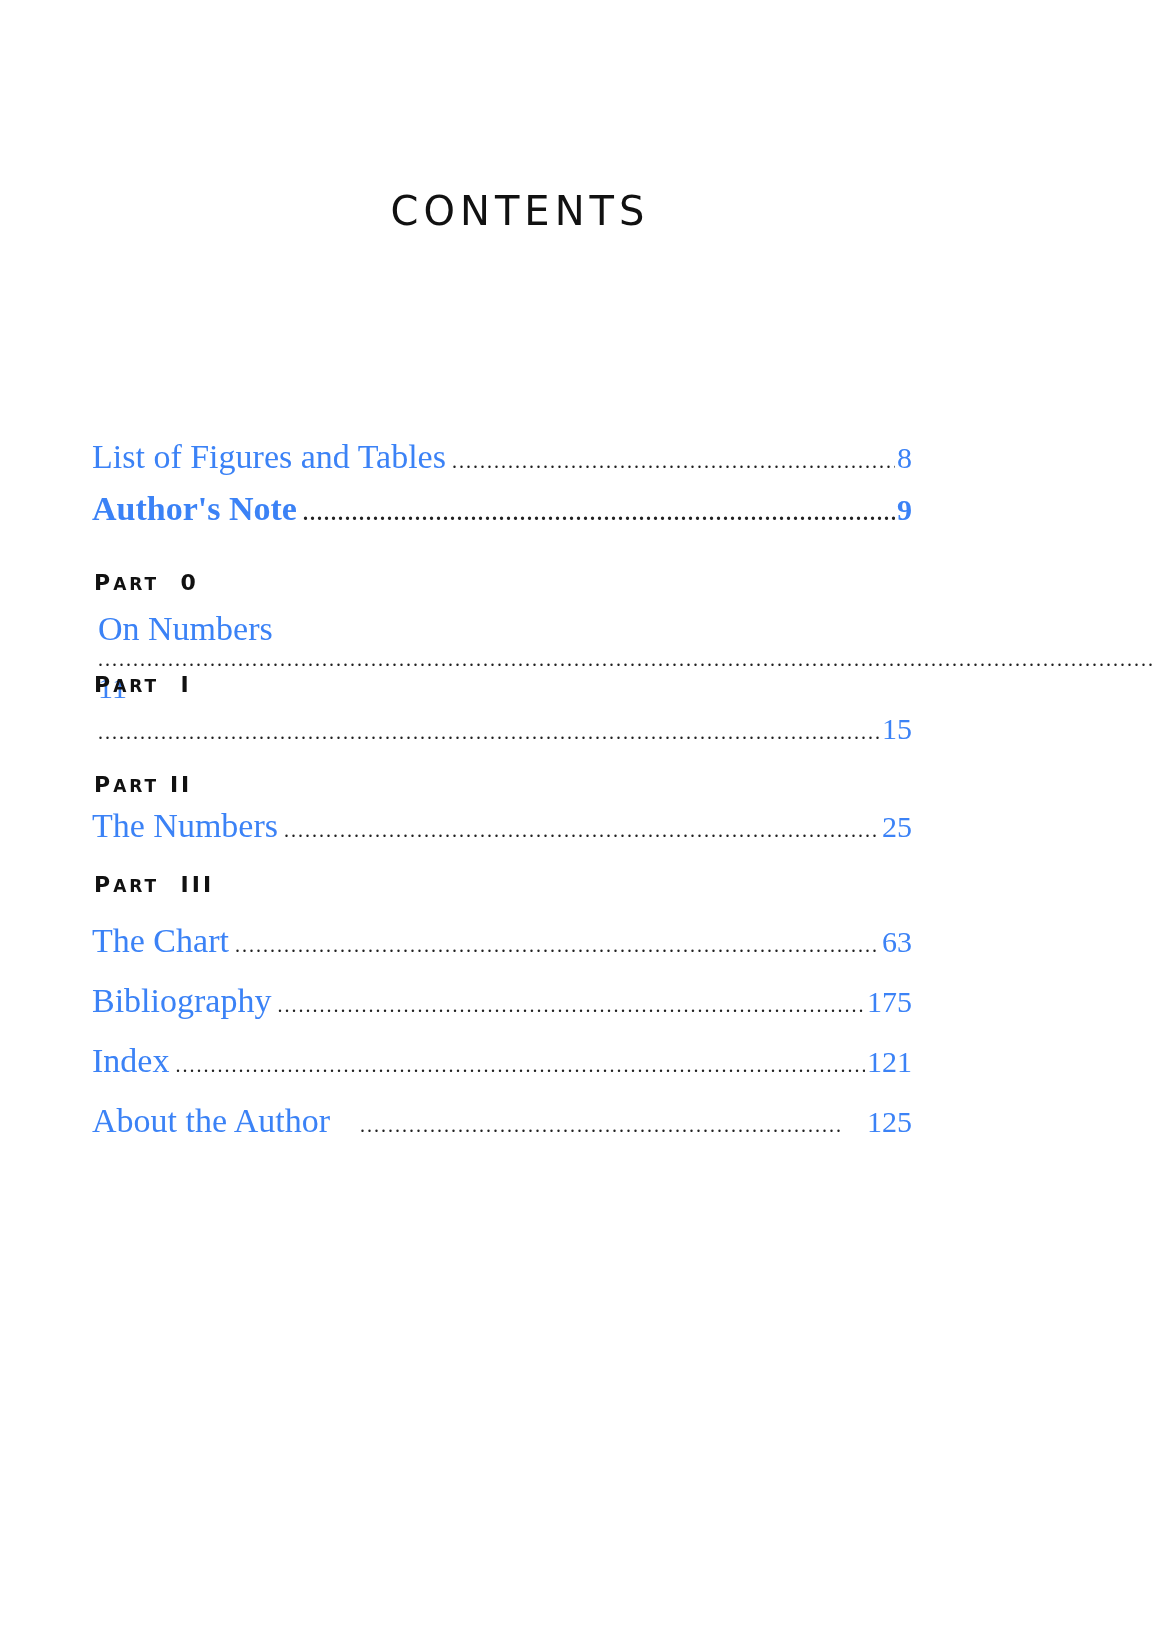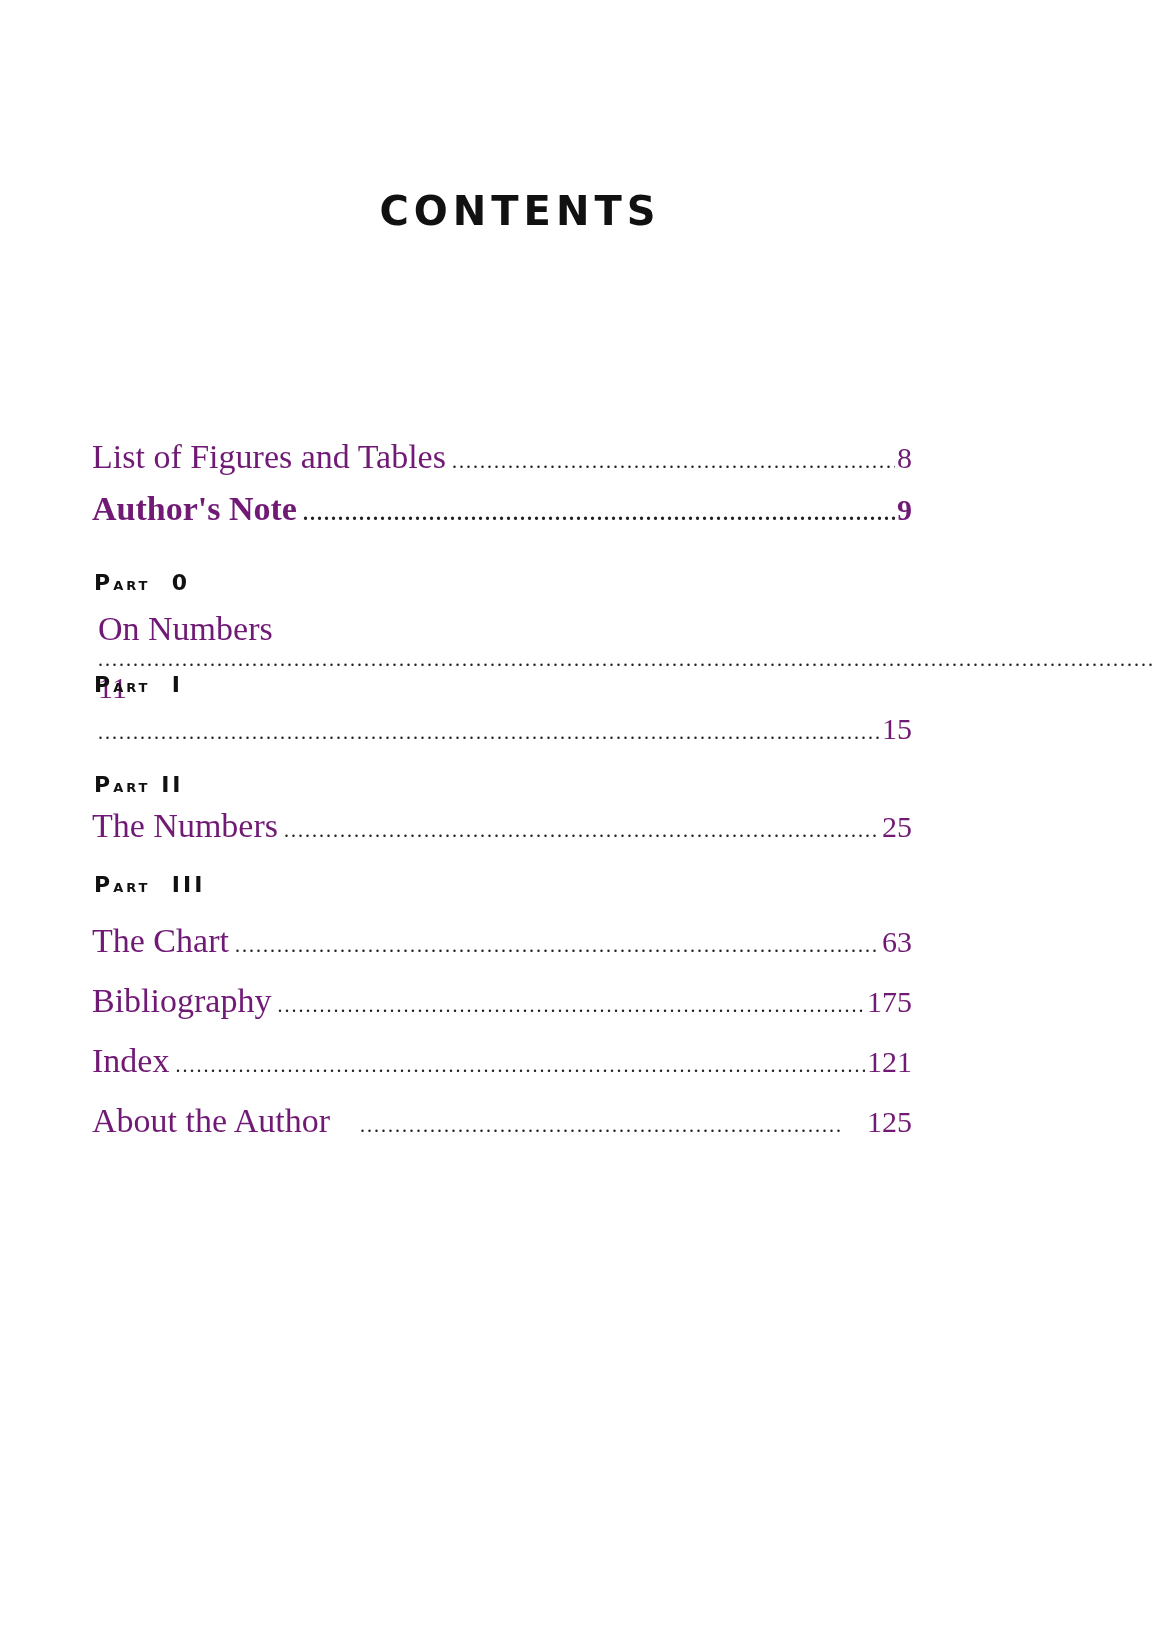--- a/index.html
+++ b/index.html
@@ -1,39 +1,39 @@
 <!DOCTYPE html>
 <html><head>
 <meta charset="utf-8">
 <style>
   html, body { margin: 0; padding: 0; background: #ffffff; }
   body { width: 1156px; height: 1650px; position: relative; overflow: hidden; color: #111; }
   .title {
     position: absolute; left: 0; width: 1040px; top: 188px; text-align: center;
-    font-family: "DejaVu Sans", sans-serif; font-weight: bold; font-size: 40px;
+    font-family: "DejaVu Sans", sans-serif; font-weight: normal; font-size: 40px;
     letter-spacing: 5px; color: #111;
   }
   .toc { position: absolute; left: 92px; width: 820px; top: 0; }
   .entry {
     position: absolute; left: 0; width: 820px; display: flex; align-items: baseline;
-    font-family: "Liberation Serif", "DejaVu Serif", serif; font-size: 34px; color: #701a75;
+    font-family: "Liberation Serif", "DejaVu Serif", serif; font-size: 34px; color: #3b82f6;
   }
   .entry .label { white-space: nowrap; }
   .entry .leader {
     flex: 1; overflow: hidden; white-space: nowrap; margin: 0 2px 0 6px;
     font-size: 20px; letter-spacing: 2px; color: #222;
   }
   .entry .leader::after { content: "............................................................................................................................................................................"; }
   .entry .page { white-space: nowrap; font-size: 30px; }
   .part {
     position: absolute; left: 2px;
     font-family: "DejaVu Sans", sans-serif; font-weight: bold; font-size: 22px; letter-spacing: 3px;
     color: #111;
   }
-  .part .sc { font-size: 13px; }
+  .part .sc { font-size: 17px; }
 </style>
 </head>
 <body>
 
 <div class="title">CONTENTS</div>
 
 <div class="toc">
 
   <div class="entry" style="top:438px;">
     <span class="label">List of Figures and Tables</span>

